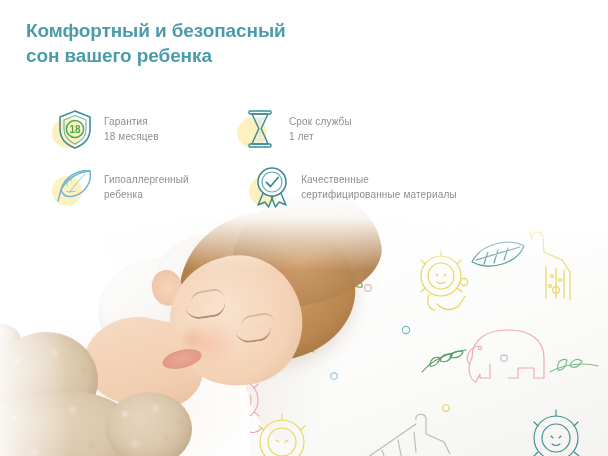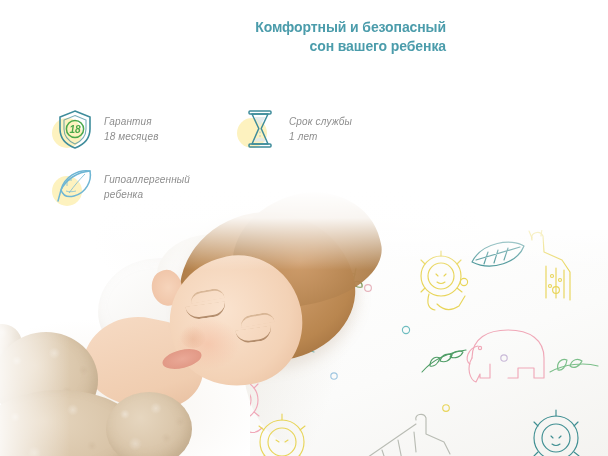--- a/index.html
+++ b/index.html
@@ -5,28 +5,28 @@
   html,body{margin:0;padding:0;}
   body{
     width:608px;height:456px;overflow:hidden;background:#ffffff;
     font-family:"Liberation Sans",sans-serif;position:relative;
   }
   .banner{position:absolute;inset:0;background:#ffffff;overflow:hidden;}
 
   
   .headline{
     position:absolute;left:26px;top:18px;width:420px;
-    font-size:14px;font-weight:bold;line-height:1.33;
-    color:#4b9cab;letter-spacing:-0.1px;z-index:20;text-align:right;
+    font-size:19px;font-weight:bold;line-height:1.33;
+    color:#4b9cab;letter-spacing:-0.1px;z-index:20;
   }
   .headline .l2{display:block;}
 
   
   .features{position:absolute;left:52px;top:106px;width:470px;z-index:20;}
-  .frow{display:flex;font-style:italic;}
+  .frow{display:flex;}
   .frow + .frow{margin-top:12px;gap:20px;}
   .feature{display:flex;align-items:flex-start;}
   .feature.c1{width:185px;}
   .feature.c2{width:285px;}
   .icon-wrap{
     position:relative;width:46px;height:46px;flex:0 0 46px;
     display:flex;align-items:center;justify-content:center;
   }
   .dot{
     position:absolute;left:0px;top:12px;width:30px;height:30px;
@@ -233,20 +233,36 @@
             <path d="M13 13 L13 19" stroke="#6fb6d4" stroke-width="1" opacity=".7"></path>
             <path d="M22 24 C18 25 15 25 12 24" fill="none" stroke="#6fb6d4" stroke-width="1" opacity=".7"></path>
           </svg>
         </div>
         <div class="ftext">
           <span>Гипоаллергенный</span>
           <span class="t2">ребенка</span>
         </div>
       </div>
 
+      <div class="feature c2">
+        <div class="icon-wrap">
+          <div class="dot"></div>
+          <svg width="40" height="44" viewBox="0 0 40 44">
+            <path d="M12 26 L6 40 L13 37 L16.5 42 L21 31" fill="none" stroke="#3e8c9b" stroke-width="1.5" stroke-linejoin="round"></path>
+            <path d="M28 26 L34 40 L27 37 L23.5 42 L19 31" fill="none" stroke="#3e8c9b" stroke-width="1.5" stroke-linejoin="round"></path>
+            <circle cx="20" cy="17" r="14" fill="#ffffff" stroke="#3e8c9b" stroke-width="1.6"></circle>
+            <circle cx="20" cy="17" r="10" fill="none" stroke="#3e8c9b" stroke-width="1.2" opacity=".75"></circle>
+            <path d="M14.5 17.5 L18.5 21.5 L26 12.5" fill="none" stroke="#3e8c9b" stroke-width="1.8" stroke-linecap="round" stroke-linejoin="round"></path>
+          </svg>
+        </div>
+        <div class="ftext">
+          <span>Качественные</span>
+          <span class="t2">сертифицированные материалы</span>
+        </div>
+      </div>
 
     </div>
   </div>
 
   <div class="photo">
     <div class="bg"></div>
     <div class="pillow"></div>
 
     <div class="sheet">
       <div class="sh"></div>

